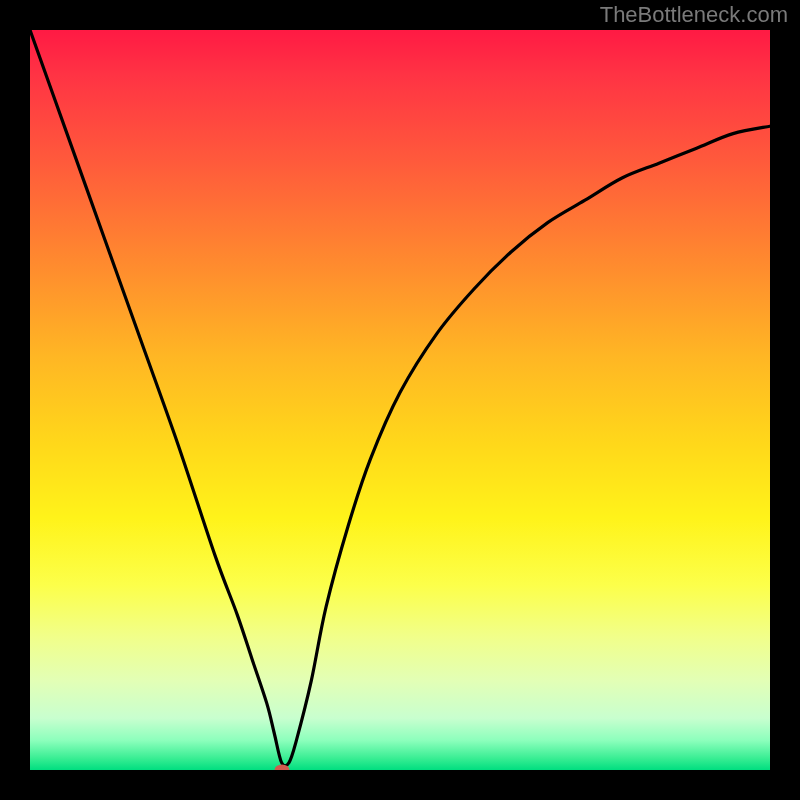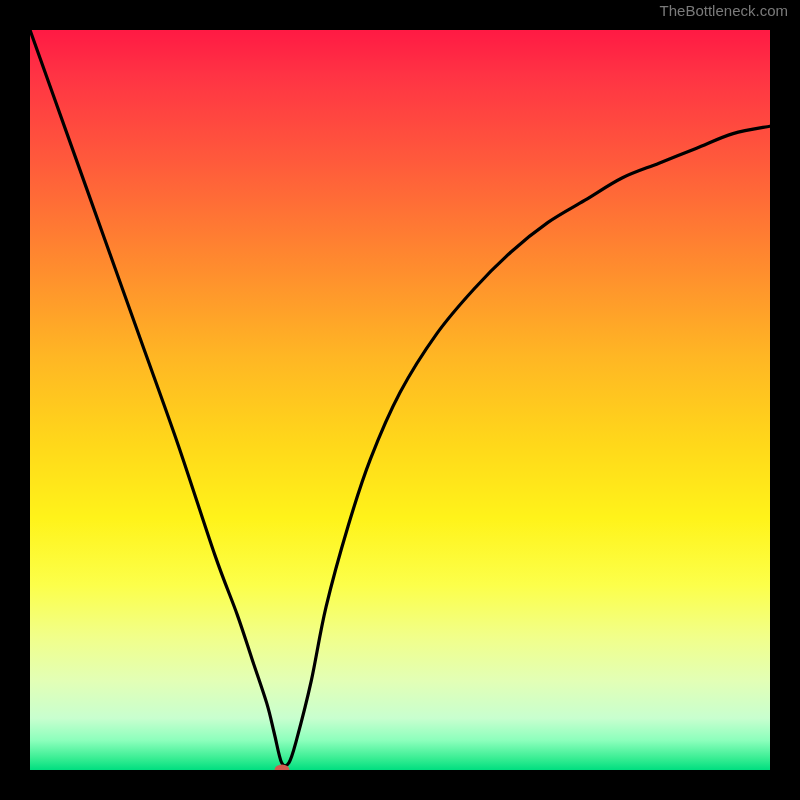--- a/index.html
+++ b/index.html
@@ -15,21 +15,21 @@
     position: relative;
     width: 800px;
     height: 800px;
     background: #000;
   }
   .watermark {
     position: absolute;
     top: 2px;
     right: 12px;
     color: #7a7a7a;
-    font-size: 15px;
+    font-size: 22px;
     font-weight: 500;
     font-family: Arial, sans-serif;
     letter-spacing: 0px;
     z-index: 10;
   }
   .plot {
     position: absolute;
     left: 30px;
     top: 30px;
     width: 740px;

